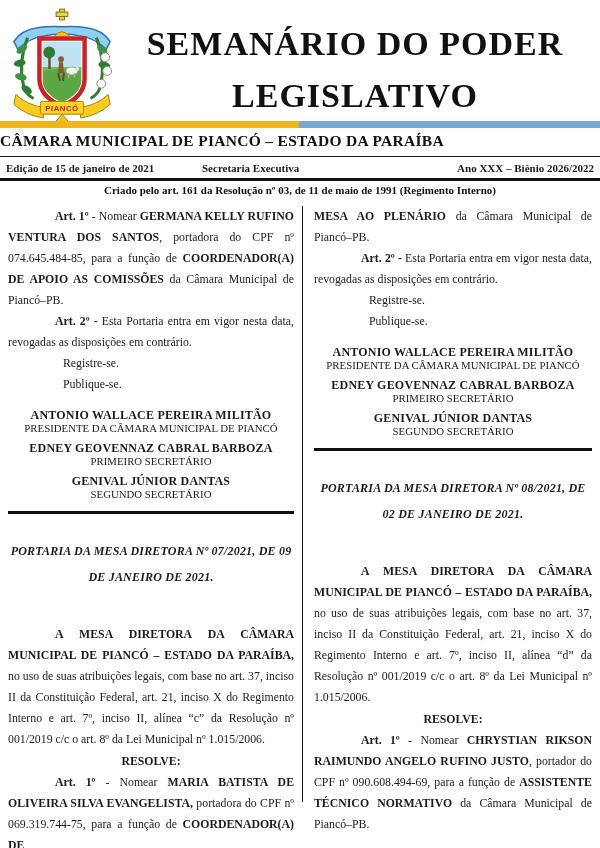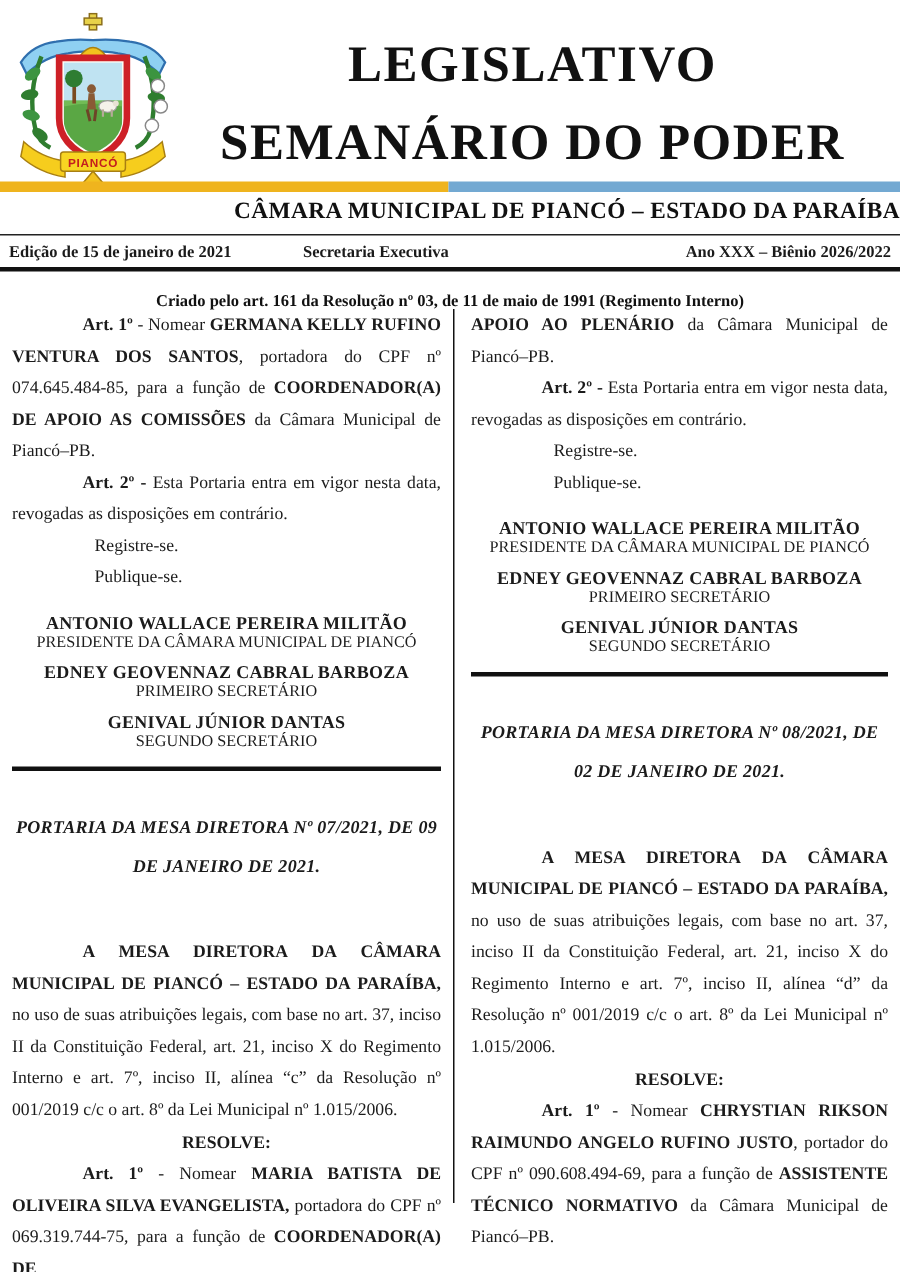--- a/index.html
+++ b/index.html
@@ -7,31 +7,31 @@
         font-family:"Liberation Serif","DejaVu Serif",serif;color:#1b1b1b;}
 
   
   .logo{position:absolute;left:8px;top:8px;width:108px;height:122px;}
   .title{position:absolute;left:118px;right:8px;top:18px;text-align:center;
          font-weight:bold;font-size:34px;line-height:52px;letter-spacing:1px;color:#111;}
   .accent-bar{position:absolute;left:0;top:121px;width:600px;height:7px;display:flex;}
   .accent-bar span{display:block;height:100%;}
   .accent-yellow{width:299px;}
   .accent-blue{flex:1;}
-  .subtitle{position:absolute;left:0;right:0;top:132px;text-align:right;
+  .subtitle{position:absolute;left:0;right:0;top:132px;text-align:left;
             font-weight:bold;font-size:15.5px;letter-spacing:.3px;color:#111;}
   .rule-thin{position:absolute;left:0;top:156px;width:600px;border-top:1.5px solid #222;}
   .infobar{position:absolute;left:0;right:0;top:159px;height:18px;display:flex;align-items:center;
            font-weight:bold;font-size:11px;padding:0 6px;box-sizing:border-box;}
   .infobar .cell{flex:1;}
   .cell-left{text-align:left;}
   .cell-center{}
   .cell-right{text-align:right;}
   .rule-thick{position:absolute;left:0;top:178px;width:600px;border-top:3px solid #111;}
-  .created{position:absolute;left:0;right:0;top:195px;text-align:center;
+  .created{position:absolute;left:0;right:0;top:184px;text-align:center;
            font-weight:bold;font-size:11px;color:#111;}
 
   
   .col{position:absolute;top:206px;font-size:11.8px;}
   .col-left{left:8px;width:286px;}
   .col-right{left:314px;width:278px;}
   .vline{position:absolute;left:302px;top:206px;height:596px;border-left:1.5px solid #111;}
 
   .para{margin:0;text-align:justify;text-indent:47px;line-height:21px;}
   .para.cont{text-indent:0;}
@@ -97,22 +97,22 @@
         <path d="M8 88 Q20 99 36 101 L36 112 Q18 109 6 98 Z" fill="#f6cd1d" stroke="#a87f12" stroke-width="1"></path>
         <path d="M102 88 Q90 99 74 101 L74 112 Q92 109 104 98 Z" fill="#f6cd1d" stroke="#a87f12" stroke-width="1"></path>
         <rect x="33" y="95" width="44" height="13" rx="2" fill="#f8d522" stroke="#a87f12" stroke-width="1"></rect>
         <text x="55" y="105" text-anchor="middle" font-size="8" font-weight="bold" fill="#c41e1e" font-family="Liberation Sans, sans-serif" letter-spacing="0.5">PIANCÓ</text>
       </g>
       <path d="M55 108 L44 121 L54 118 L55 122 L56 118 L66 121 Z" fill="#f2c21e" stroke="#a87f12" stroke-width="1"></path>
     </svg>
   </div>
 
   <div class="title">
+    <div>SEMANÁRIO DO PODER</div>
     <div>LEGISLATIVO</div>
-    <div>SEMANÁRIO DO PODER</div>
   </div>
 
   <div class="accent-bar">
     <span class="accent-yellow" style="background: rgb(239, 180, 30);"></span>
     <span class="accent-blue" style="background: rgb(115, 169, 210);"></span>
   </div>
 
   <div class="subtitle">CÂMARA MUNICIPAL DE PIANCÓ – ESTADO DA PARAÍBA</div>
   <div class="rule-thin"></div>
 
@@ -150,21 +150,21 @@
 
     <hr class="rule">
 
     <h2 class="portaria-heading">PORTARIA DA MESA DIRETORA Nº 07/2021, DE 09 DE JANEIRO DE 2021.</h2>
     <p class="para mesa"><b>A MESA DIRETORA DA CÂMARA MUNICIPAL DE PIANCÓ – ESTADO DA PARAÍBA,</b><span> no uso de suas atribuições legais, com base no art. 37, inciso II da Constituição Federal, art. 21, inciso X do Regimento Interno e art. 7º, inciso II, alínea “c” da Resolução nº 001/2019 c/c o art. 8º da Lei Municipal nº 1.015/2006.</span></p>
     <p class="resolve">RESOLVE:</p>
     <p class="para"><b>Art. 1º</b><span> - Nomear </span><b>MARIA BATISTA DE OLIVEIRA SILVA EVANGELISTA,</b><span> portadora do CPF nº 069.319.744-75, para a função de </span><b>COORDENADOR(A) DE</b></p>
   </section>
 
   <section class="col col-right">
-    <p class="para cont"><b>APOIO AO PLENÁRIO</b><span> da Câmara Municipal de Piancó–PB.</span></p>
+    <p class="para cont"><b>MESA AO PLENÁRIO</b><span> da Câmara Municipal de Piancó–PB.</span></p>
     <p class="para"><b>Art. 2º -</b><span> Esta Portaria entra em vigor nesta data, revogadas as disposições em contrário.</span></p>
     <p class="cmd">Registre-se.</p>
     <p class="cmd">Publique-se.</p>
 
     <div class="sigblock">
       <div class="sig">
         <div class="sig-name">ANTONIO WALLACE PEREIRA MILITÃO</div>
         <div class="sig-role">PRESIDENTE DA CÂMARA MUNICIPAL DE PIANCÓ</div>
       </div>
       <div class="sig">

